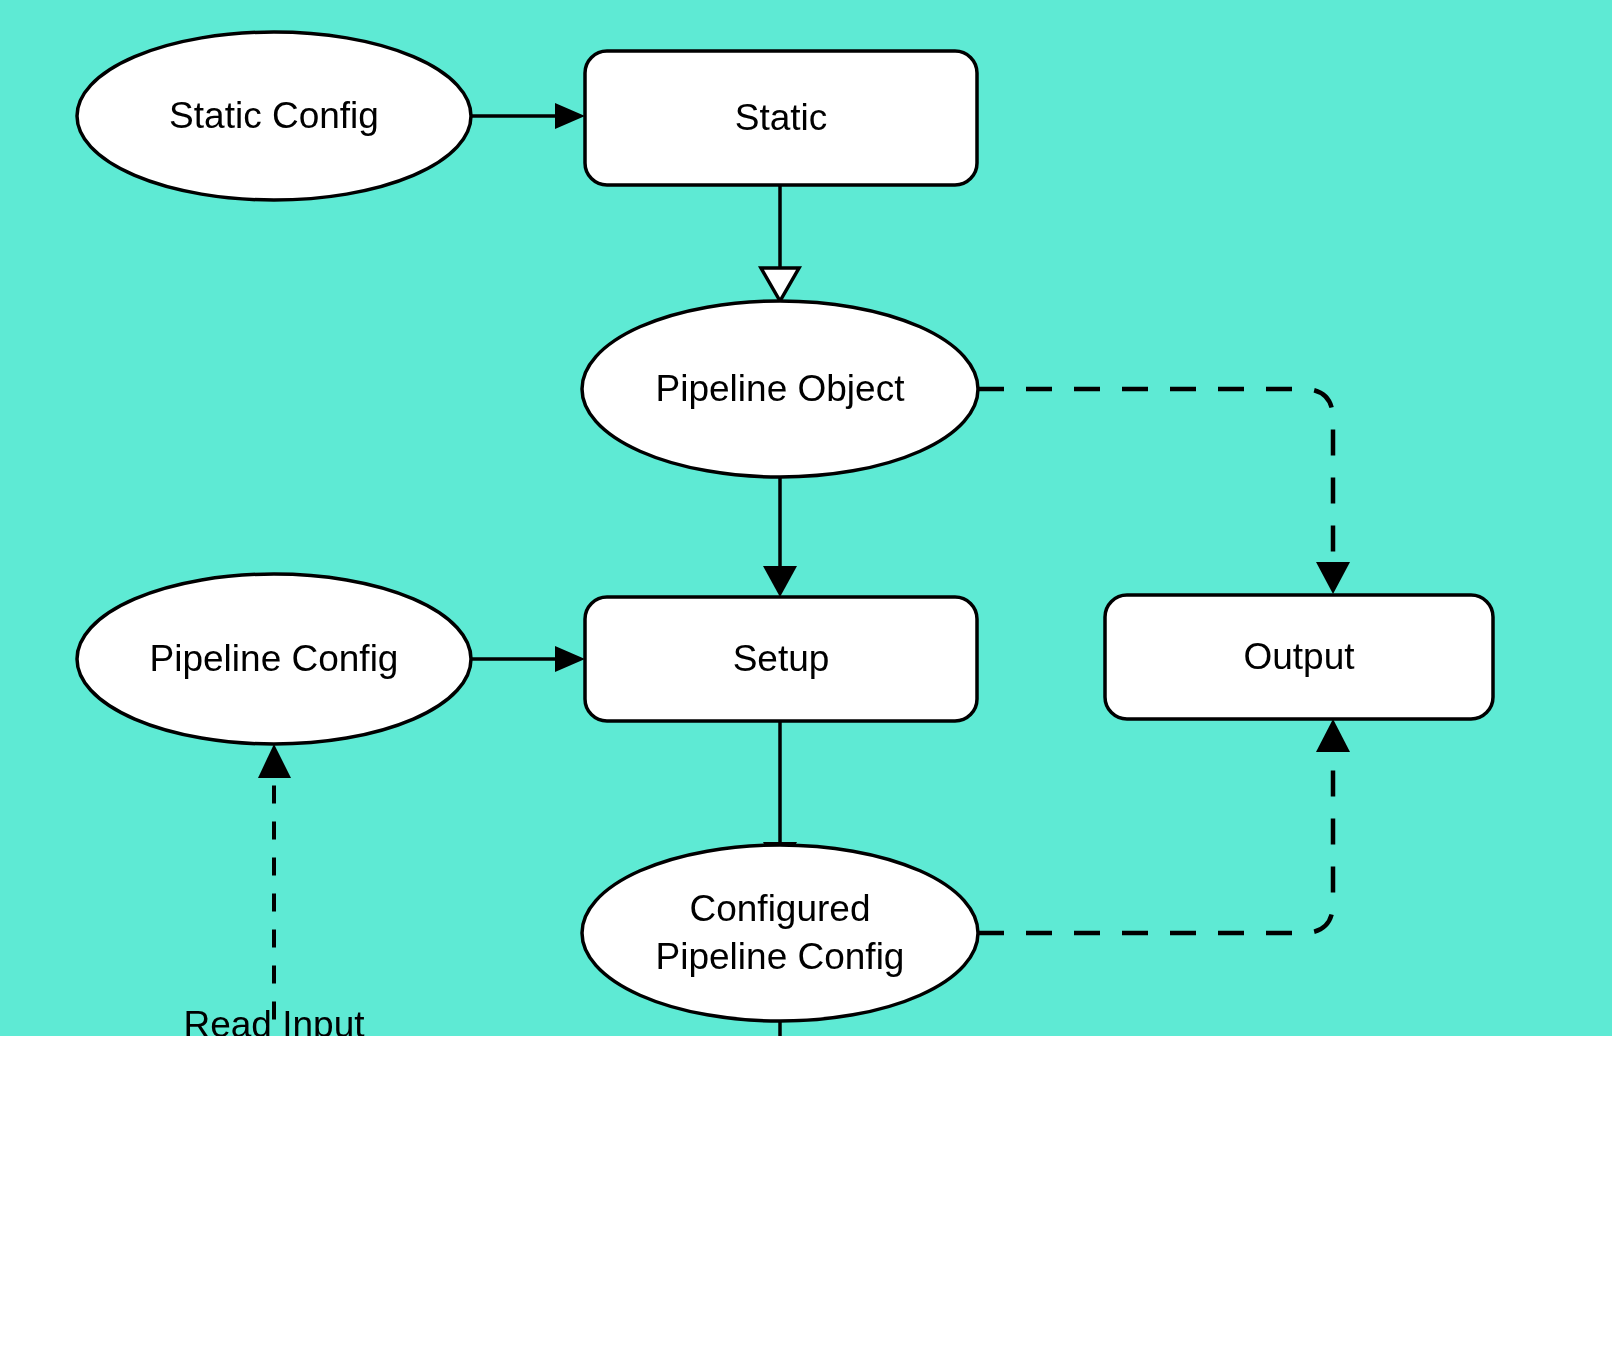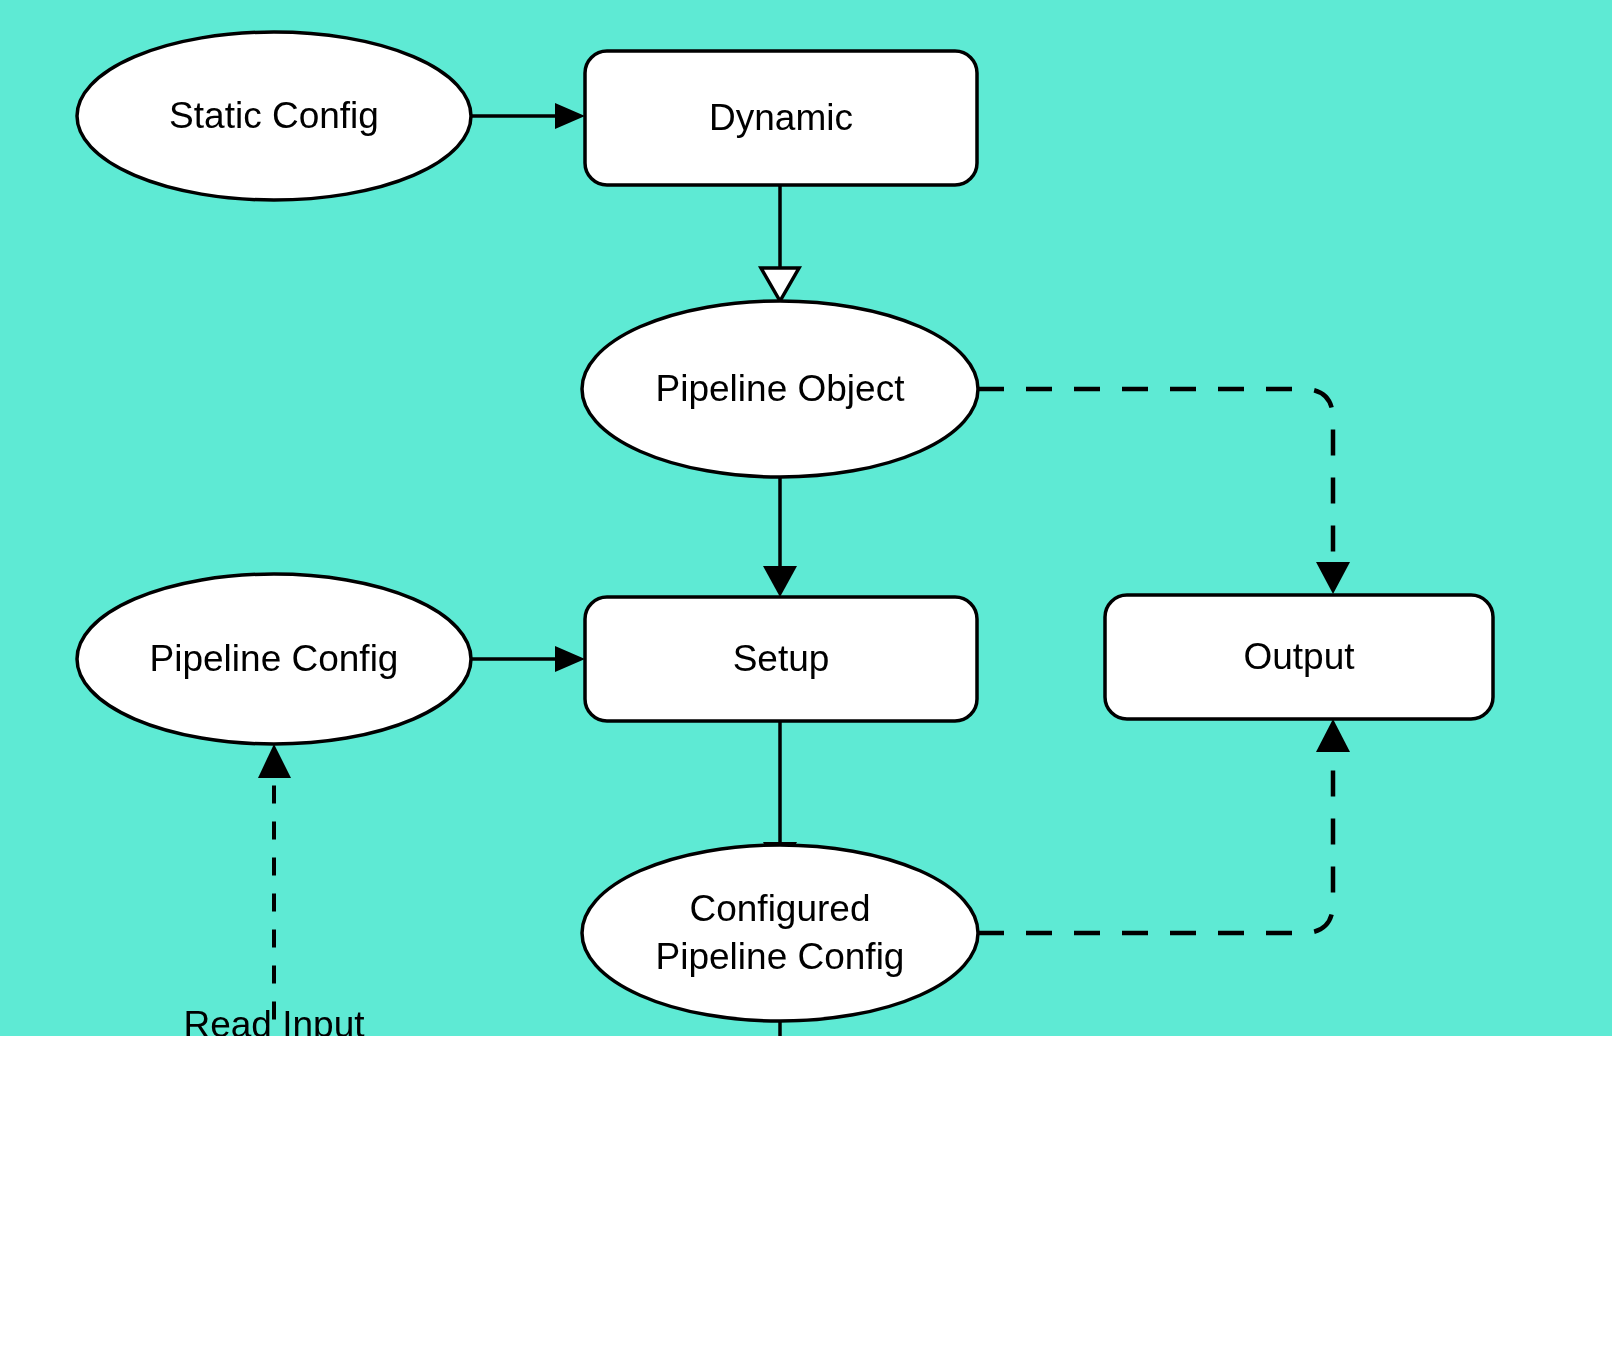--- a/index.html
+++ b/index.html
@@ -145,21 +145,21 @@
     <rect class="node-shape" x="1105" y="595" width="388" height="124" rx="22" ry="22"></rect>
 
     <ellipse class="node-shape" cx="780" cy="933" rx="198" ry="88"></ellipse>
 
     <rect class="node-shape" x="585" y="1141" width="392" height="129" rx="22" ry="22"></rect>
 
   </svg>
 
   <div class="node-label" style="left:274px; top:116px;">Static Config</div>
 
-  <div class="node-label" style="left:781px; top:118px;">Dynamic</div>
+  <div class="node-label" style="left:781px; top:118px;">Static</div>
 
   <div class="node-label" style="left:780px; top:389px;">Pipeline Object</div>
 
   <div class="node-label" style="left:274px; top:659px;">Pipeline Config</div>
 
   <div class="node-label" style="left:781px; top:659px;">Setup</div>
 
   <div class="node-label" style="left:1299px; top:657px;">Output</div>
 
   <div class="node-label" style="left:780px; top:933px;">Configured

